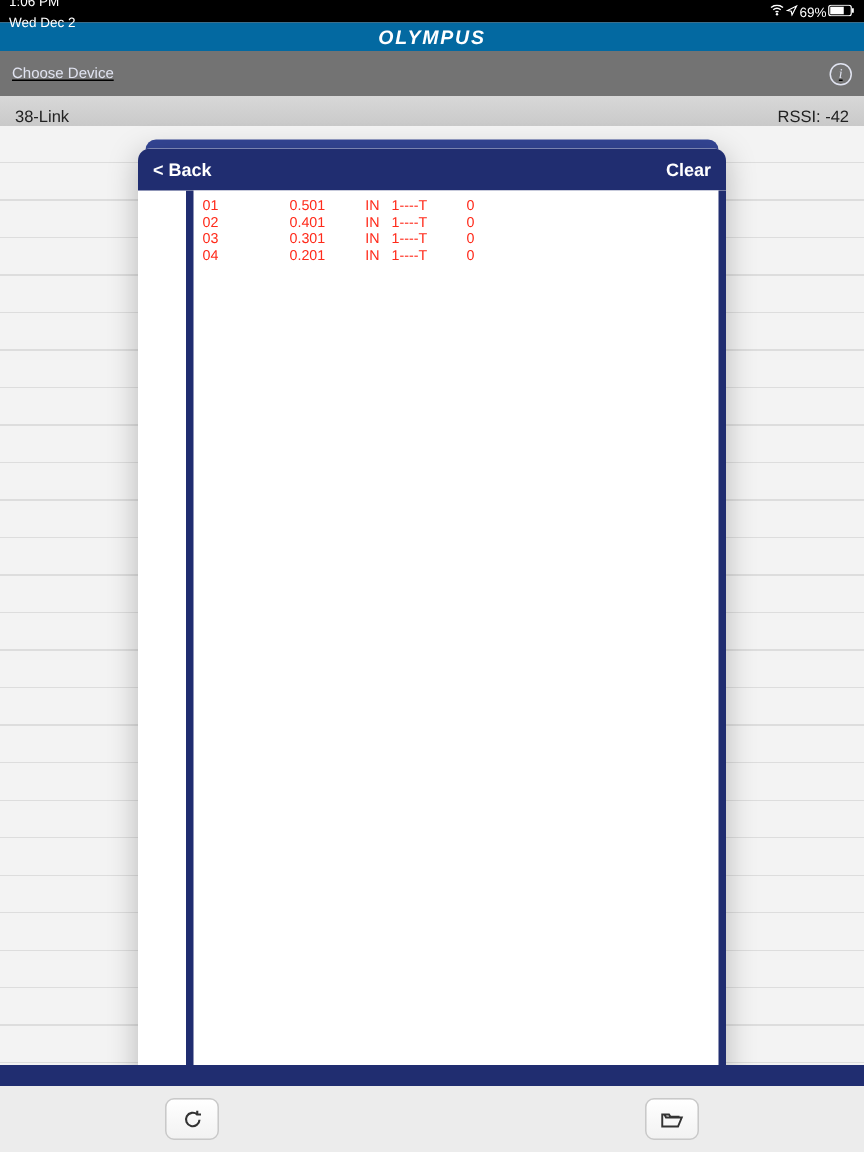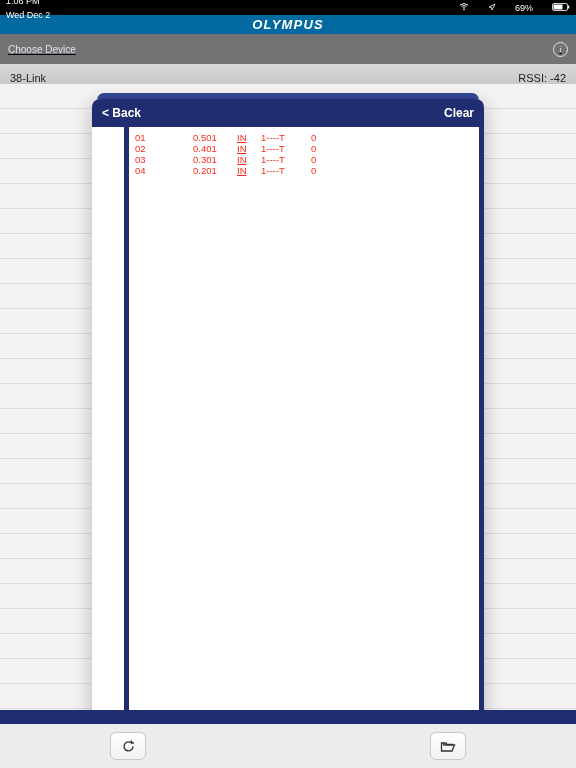--- a/index.html
+++ b/index.html
@@ -1,20 +1,20 @@
 <!DOCTYPE html>
 <html><head>
   <meta charset="utf-8">
   <style>
     * { margin: 0; padding: 0; box-sizing: border-box; font-family: -apple-system, Helvetica, Arial, sans-serif; }
     body { width: 576px; height: 768px; background: #e8e8e8; overflow: hidden; position: relative; }
 
     .status-bar { height: 15px; background: #000; color: #fff; display: flex; justify-content: space-between; align-items: center; padding: 0 6px; font-size: 9px; font-weight: 500; }
     .status-left { display: flex; gap: 4px; flex-direction: column; }
-    .status-right { display: flex; gap: 19px; align-items: center; }
+    .status-right { display: flex; gap: 1px; align-items: center; }
 
     .header { height: 19px; background: #0369a1; display: flex; align-items: center; justify-content: center; }
     .logo { color: #fff; font-size: 13px; font-weight: 800; letter-spacing: 1.2px; font-style: italic; }
 
     .subheader { height: 22px; background: #737373; display: flex; align-items: center; justify-content: space-between; padding: 15px 8px; text-decoration: underline; }
     .subheader-label { color: #e0e3f0; font-size: 10px; }
     .info-icon { width: 15px; height: 15px; border: 1.3px solid #e0e3f0; border-radius: 50%; display: flex; align-items: center; justify-content: center; color: #e0e3f0; font-size: 9px; font-style: italic; font-family: serif; }
 
     .device-bar { height: 28px; background: linear-gradient(#d8d8d8, #c4c4c4); border-bottom: 1px solid #aaa; display: flex; align-items: center; justify-content: space-between; padding: 0 10px; font-size: 11px; color: #222; }
 
@@ -25,21 +25,21 @@
 
     .modal-header { height: 28px; background: #202d70; display: flex; align-items: center; justify-content: space-between; padding: 0 10px; }
     .modal-header span { color: #fff; font-size: 12px; font-weight: 600; }
 
     .modal-body { flex: 1; background: #fff; border: 5px solid #202d70; border-top: none; border-bottom: none; padding: 6px 2px; overflow: auto; margin-left: 32px; }
 
     .data-table { font-family: Menlo, Consolas, monospace; font-size: 9.5px; color: #ff2a1a; border-collapse: collapse; }
     .data-table td { padding: 0 4px; line-height: 1.15; white-space: pre; }
     .c1 { width: 58px; }
     .c2 { width: 44px; text-align: left; }
-    .c3 { width: 24px; text-align: left; text-decoration: underline; }
+    .c3 { width: 24px; text-align: right; }
     .c4 { width: 50px; text-align: left; }
     .c5 { width: 30px; text-align: left; }
 
     .modal-footer-border { height: 5px; background: #202d70; }
 
     .modal-toolbar { height: 44px; background: #fafafa; border-top: 1px solid #ddd; display: flex; align-items: center; justify-content: space-around; }
     .tool-btn { width: 36px; height: 28px; border: 1px solid #c9c9c9; border-radius: 6px; background: linear-gradient(#fff,#f2f2f2); display: flex; align-items: center; justify-content: center; color: #333; }
 
     .bottom-bar { position: absolute; left: 0; right: 0; bottom: 0; height: 58px; display: flex; flex-direction: column; }
     .bottom-divider { height: 14px; background: #202d70; }

